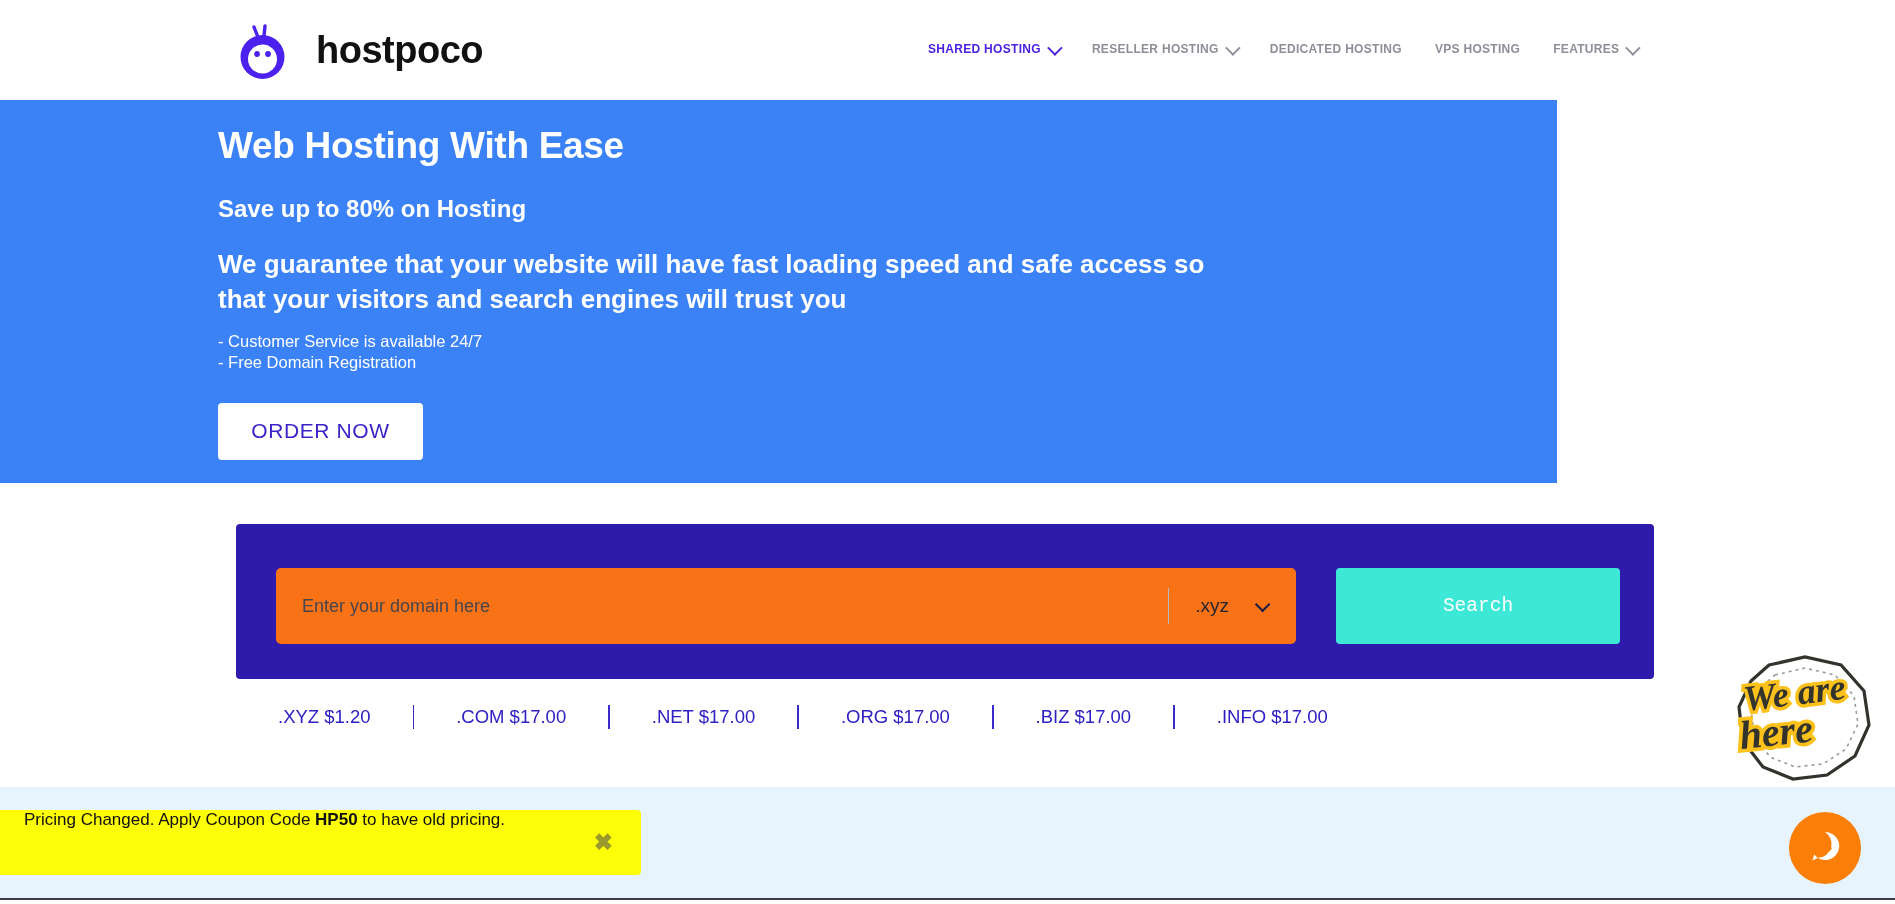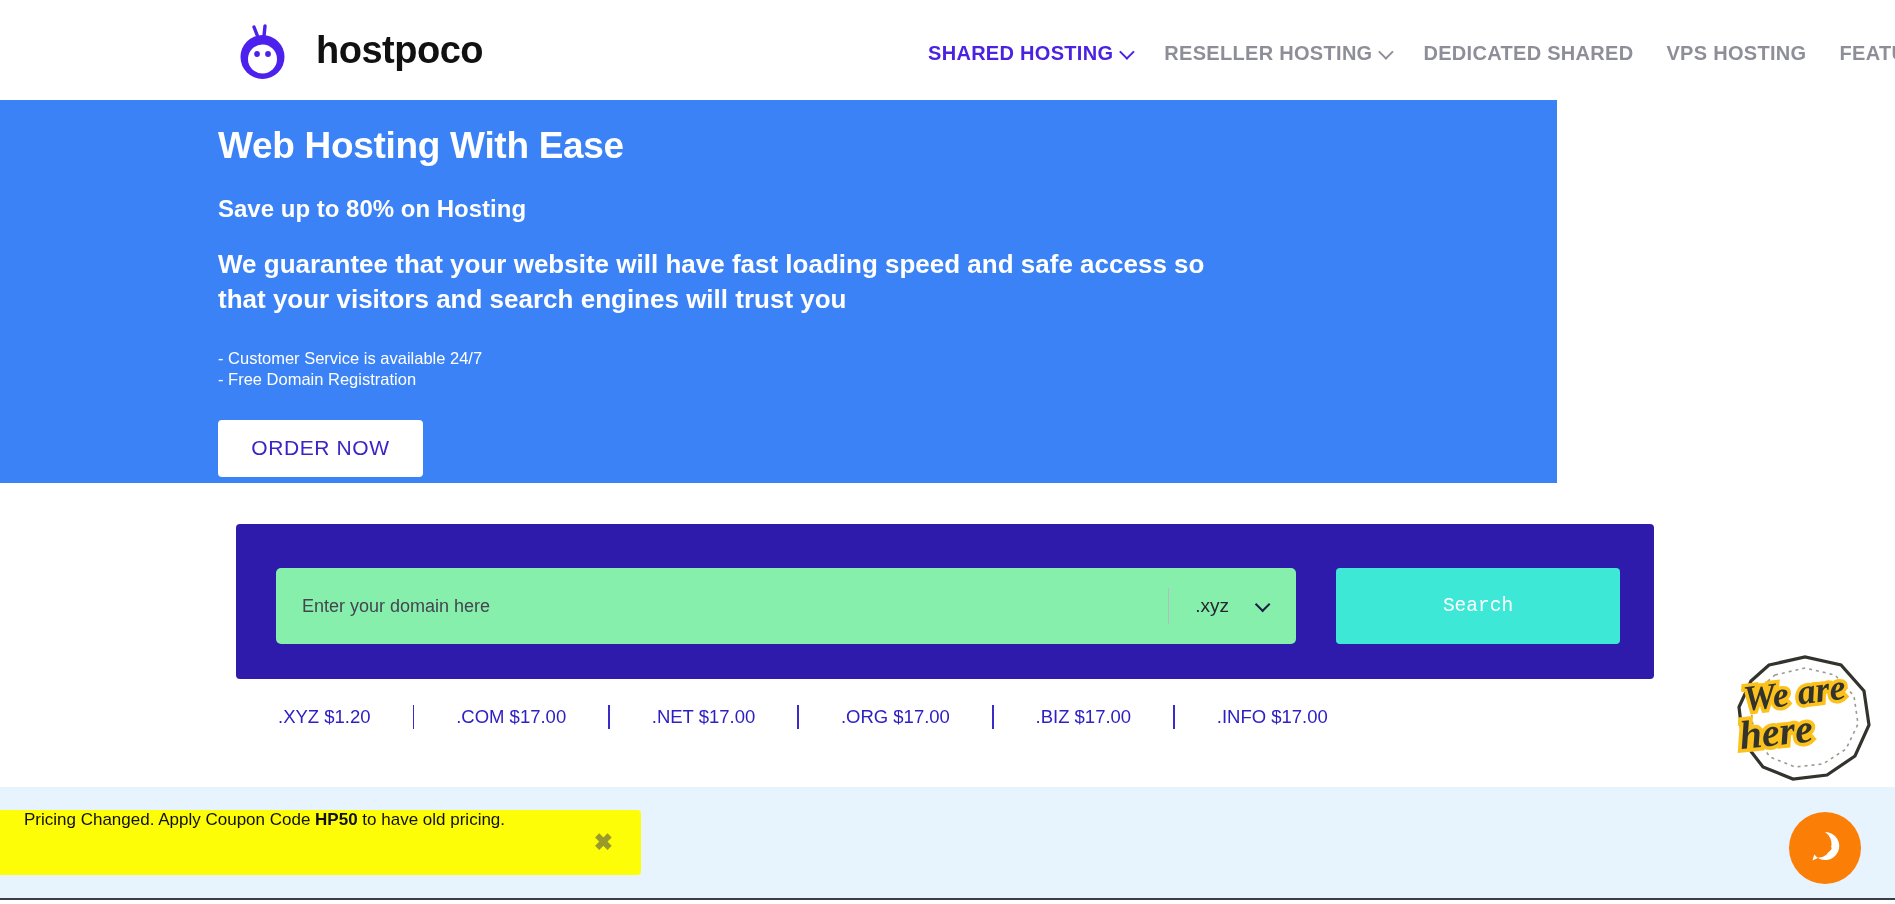--- a/index.html
+++ b/index.html
@@ -14,51 +14,51 @@
   
   #header {
     position:absolute; left:0; top:0; width:1895px; height:72px;
     background:#ffffff; display:flex; align-items:center;
   }
   #logo-wrap { position:absolute; left:232px; top:17px; display:flex; align-items:center; gap:18px; }
   #logo-mark { width:66px; height:66px; position:relative; }
   #brand-name { font-size:38px; font-weight:bold; color:#111111; letter-spacing:-0.5px; line-height:1; }
 
   #nav { position:absolute; left:928px; top:42px; display:flex; align-items:center; gap:33px; white-space:nowrap; }
-  .nav-item { display:flex; align-items:center; gap:7px; font-size:20px; font-weight:bold;
+  .nav-item { display:flex; align-items:center; gap:7px; font-size:12px; font-weight:bold;
               letter-spacing:0.3px; color:#8e8e99; cursor:pointer; }
   .nav-item.active { color:#4a22e0; }
   .chev { display:inline-block; width:11px; height:11px; border-right:2.4px solid currentColor;
           border-bottom:2.4px solid currentColor; transform:rotate(45deg) translateY(-2px); }
 
   
   #hero {
     position:absolute; left:0; top:100px; width:1557px; height:383px;
     background:#3b82f6; color:#ffffff;
   }
   #hero-inner { position:absolute; left:218px; top:25px; width:1300px; }
   #hero-title { font-size:37px; font-weight:bold; letter-spacing:-0.3px; }
   #hero-sub { font-size:24px; font-weight:bold; margin-top:28px; }
   #hero-desc { font-size:26px; font-weight:bold; line-height:1.34; margin-top:24px; max-width:990px; }
   .hero-bullet { font-size:16.5px; margin-top:2px; }
-  #hero-bullets { margin-top:32px; }
+  #hero-bullets { margin-top:15px; }
   #order-btn {
     margin-top:31px; width:205px; height:57px; background:#ffffff; border:none; border-radius:4px;
     color:#3a24c8; font-size:21px; font-weight:normal; letter-spacing:0.6px;
     font-family:"Liberation Sans", sans-serif; cursor:pointer;
   }
 
   
   #search-panel {
     position:absolute; left:236px; top:524px; width:1418px; height:155px;
     background:#2e1bab; border-radius:4px;
   }
   #search-row { position:absolute; left:40px; top:44px; display:flex; align-items:center; gap:40px; }
   #search-field {
-    width:1020px; height:76px; background:#86efac; border-radius:5px;
+    width:1020px; height:76px; background:#f97316; border-radius:5px;
     display:flex; align-items:center; position:relative;
   }
   #domain-input {
     flex:1; border:none; outline:none; background:transparent;
     font-size:18px; color:#2b2b35; padding:0 26px;
     font-family:"Liberation Sans", sans-serif;
   }
   #domain-input::placeholder { color:#45454f; }
   #tld-divider { width:1px; height:36px; background:#b9b9c4; }
   #tld-select {
@@ -134,21 +134,21 @@
     <div id="nav">
       <div class="nav-item active">
         <span>SHARED HOSTING</span>
         <span class="chev"></span>
       </div>
       <div class="nav-item">
         <span>RESELLER HOSTING</span>
         <span class="chev"></span>
       </div>
       <div class="nav-item">
-        <span>DEDICATED SHARED</span>
+        <span>DEDICATED HOSTING</span>
       </div>
       <div class="nav-item">
         <span>VPS HOSTING</span>
       </div>
       <div class="nav-item">
         <span>FEATURES</span>
         <span class="chev"></span>
       </div>
     </div>
   </div>

